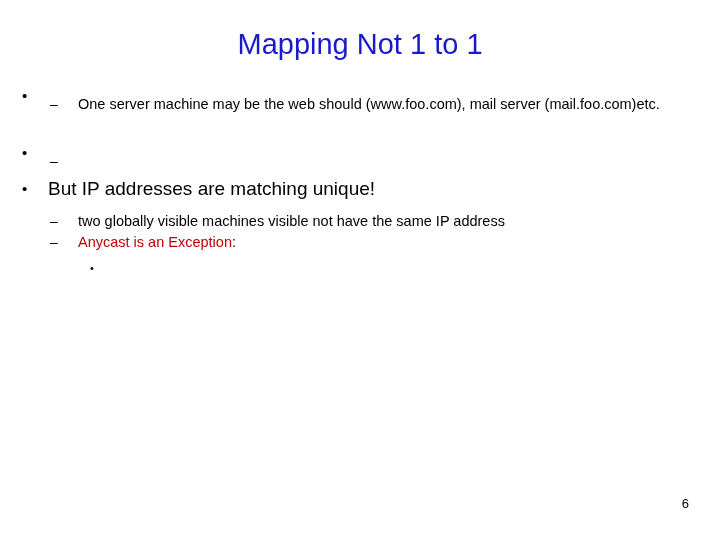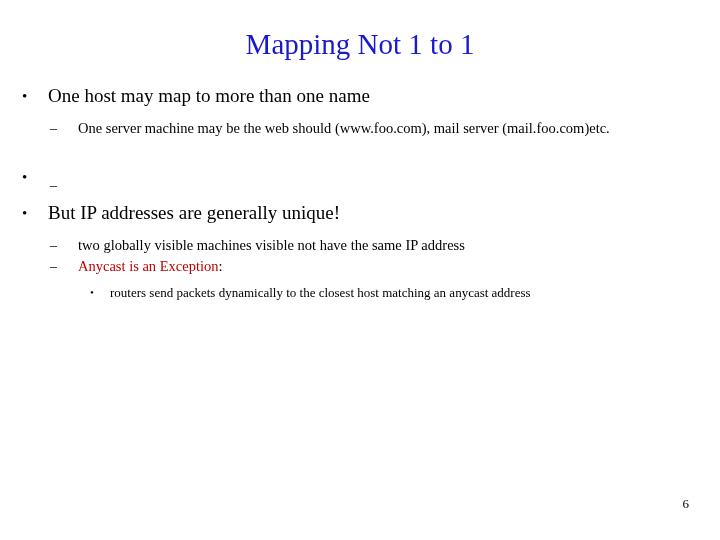--- a/index.html
+++ b/index.html
@@ -14,21 +14,20 @@
     overflow: hidden;
     font-family: "Liberation Sans", sans-serif;
     color: #000000;
     -webkit-font-smoothing: none;
   }
 
   .slide {
     position: absolute;
     inset: 0;
     background: #ffffff;
-    font-family: Liberation Serif, serif;
   }
 
   
   .slide-title {
     position: absolute;
     top: 27px;
     left: 0;
     width: 720px;
     text-align: center;
     font-size: 29px;
@@ -115,21 +114,20 @@
 <body>
 
 <div class="slide">
 
   <div class="slide-title">Mapping Not 1 to 1</div>
 
   <div class="body-area">
 
     <div class="lvl1">
       <span class="marker">•</span>
-      <span>One host may map to more than one name</span>
     </div>
 
     <div class="gap-sm"></div>
 
     <div class="lvl2">
       <span class="marker">–</span>
       <span>One server machine may be the web should (www.foo.com), mail server (mail.foo.com)etc.</span>
     </div>
 
     <div class="gap-lg"></div>
@@ -141,39 +139,38 @@
     <div class="gap-sm"></div>
 
     <div class="lvl2">
       <span class="marker">–</span>
     </div>
 
     <div class="gap-lg"></div>
 
     <div class="lvl1">
       <span class="marker">•</span>
-      <span>But IP addresses are generally unique!</span>
+      <span>But IP addresses are matching unique!</span>
     </div>
 
     <div class="gap-sm"></div>
 
     <div class="lvl2">
       <span class="marker">–</span>
       <span>two globally visible machines visible not have the same IP address</span>
     </div>
 
     <div class="lvl2">
       <span class="marker">–</span>
       <span class="accent-red nowrap">Anycast is an Exception</span><span class="plain-black">:</span>
     </div>
 
     <div class="gap-xs"></div>
 
     <div class="lvl3">
       <span class="marker">•</span>
-      <span>routers send packets dynamically to the closest host matching an anycast address</span>
     </div>
 
   </div>
 
   <div class="page-number">6</div>
 
 </div>
 
 </body></html>

